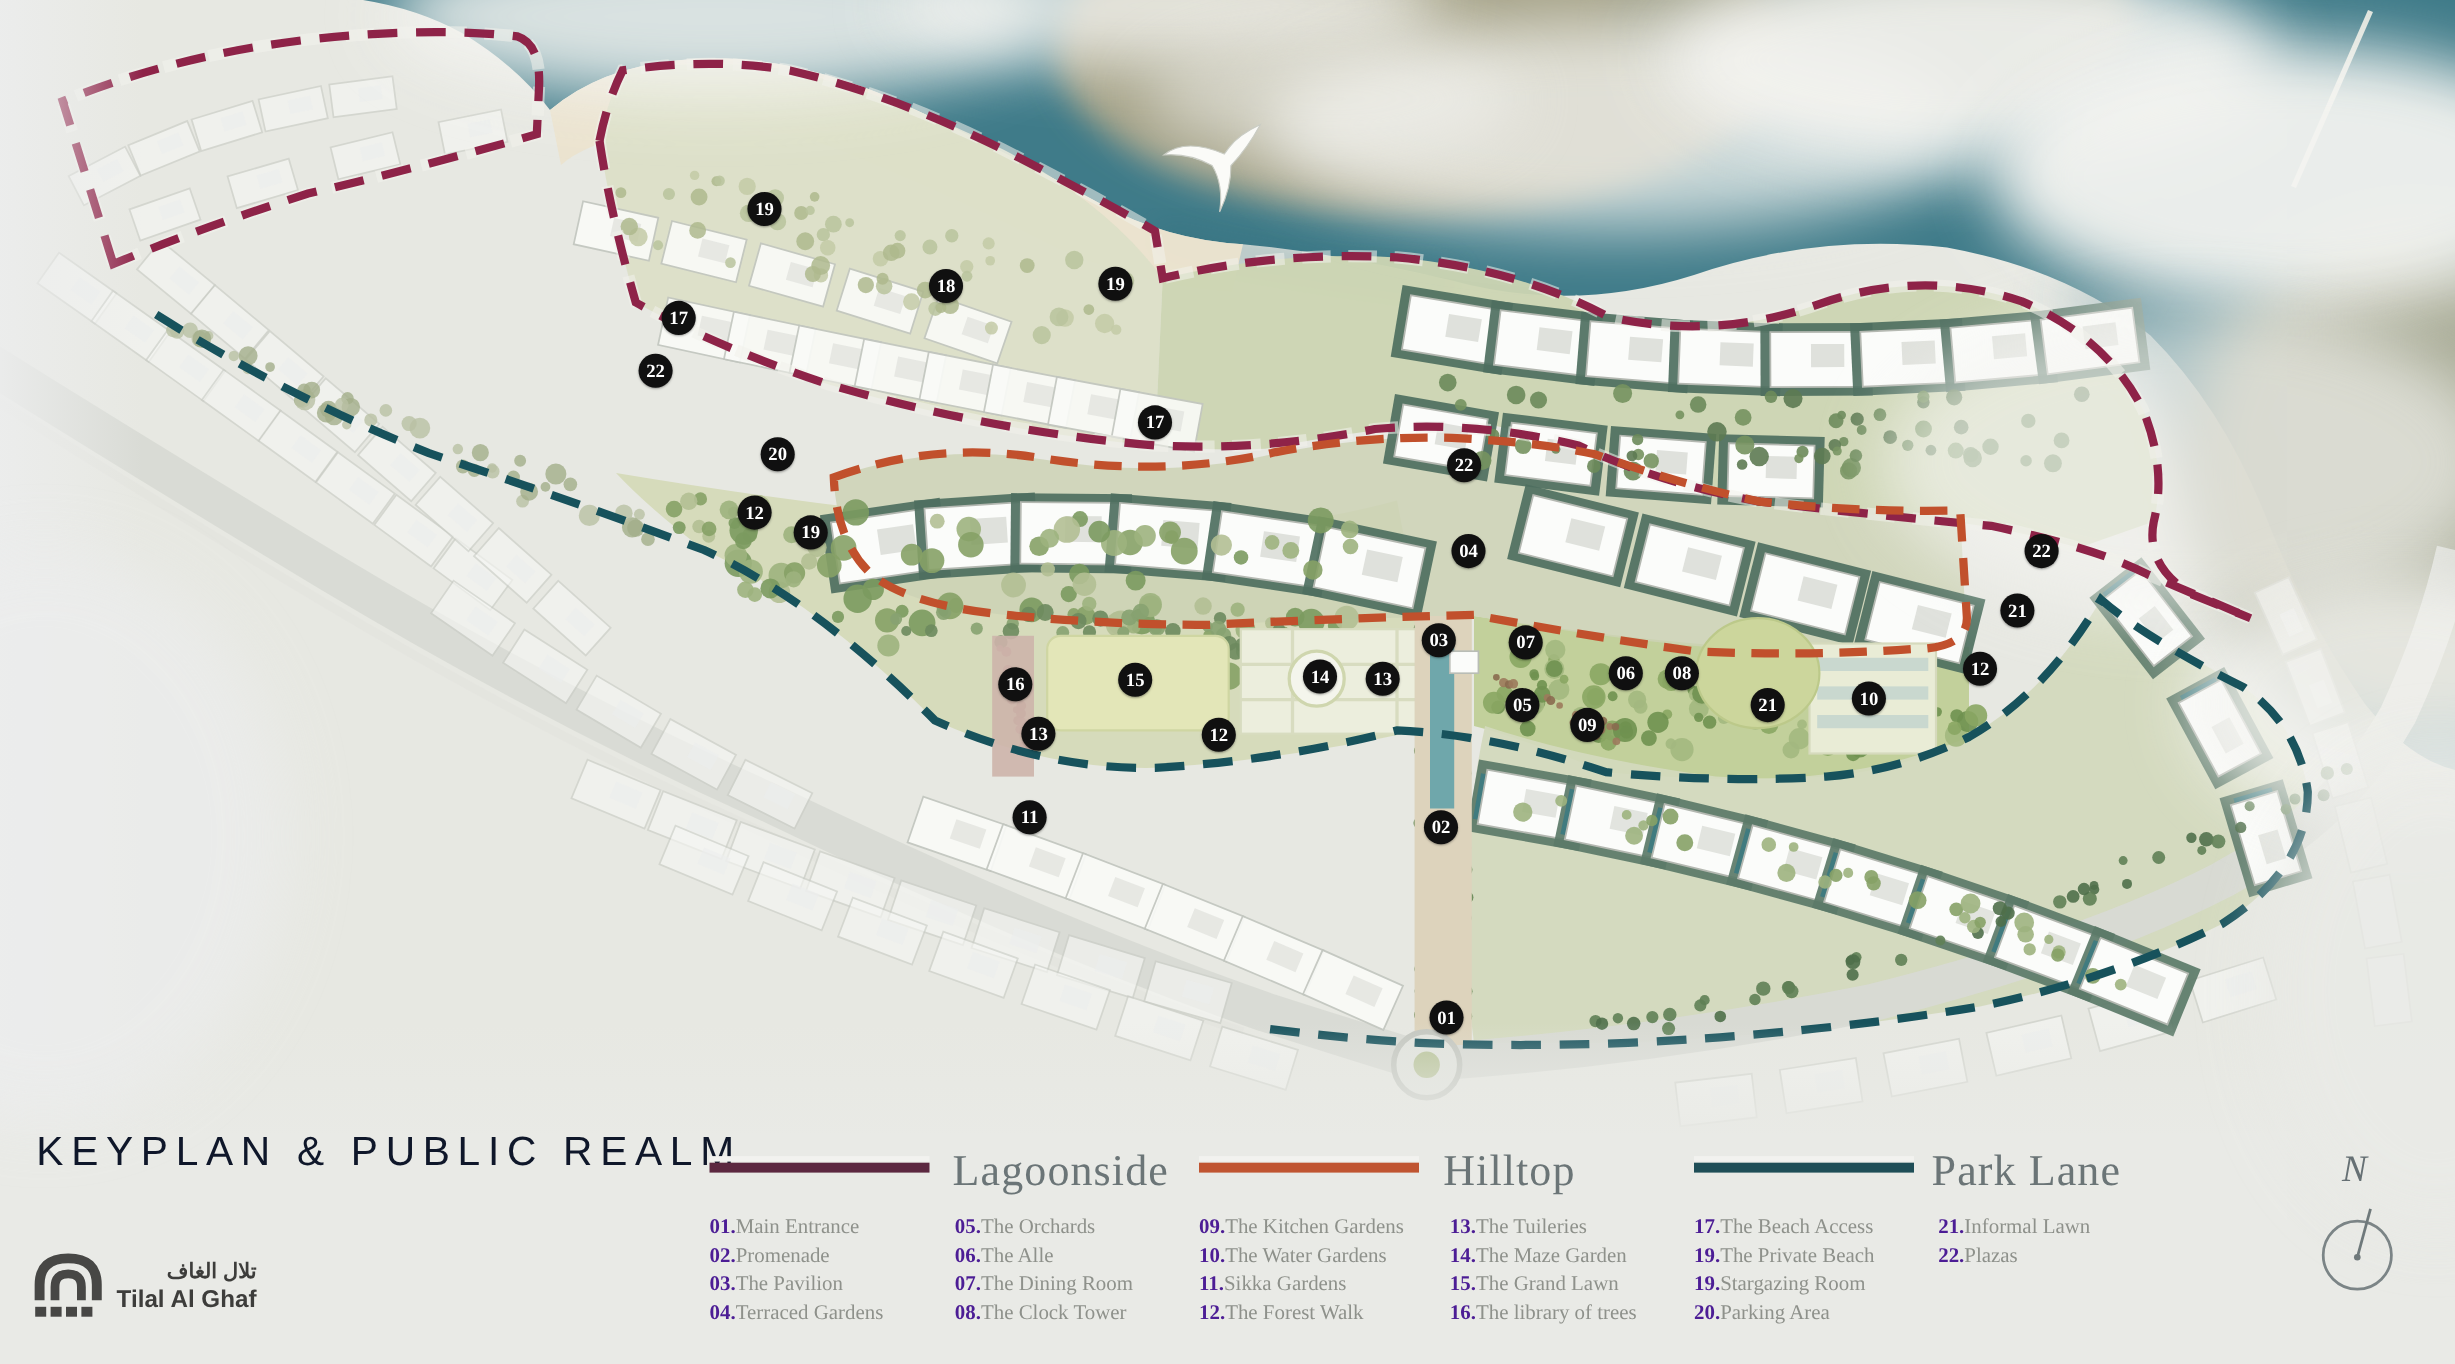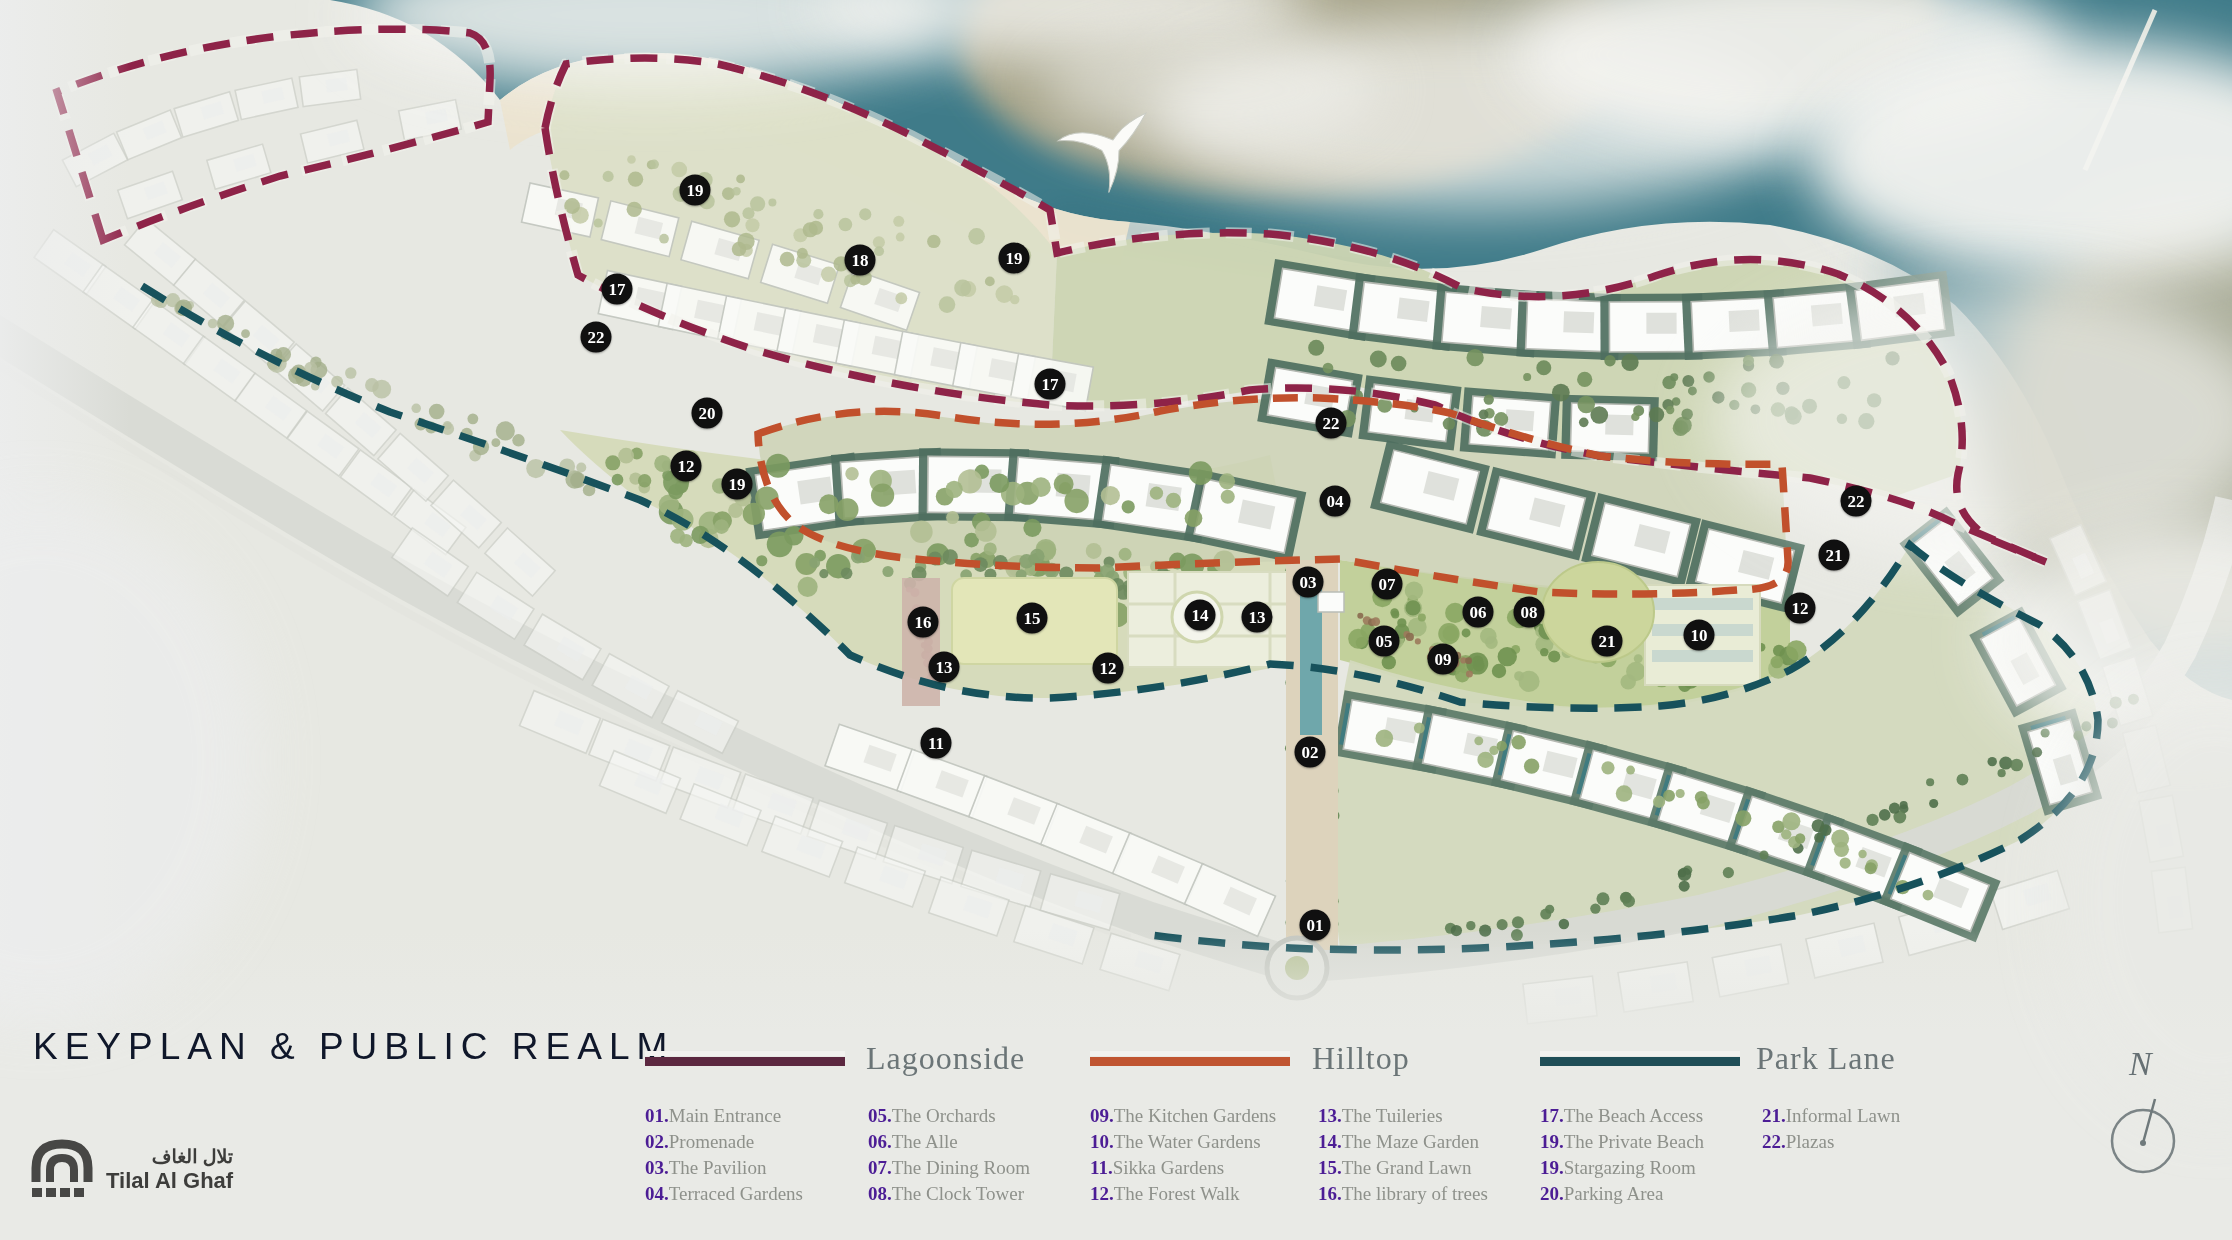--- a/index.html
+++ b/index.html
@@ -10,21 +10,21 @@
   }
   #map-stage{position:absolute;left:0;top:0;width:2232px;height:1240px;}
   
   #page-title{
     position:absolute;left:33px;top:1026px;font-size:37px;letter-spacing:7px;
     color:#0f172a;font-weight:400;font-family:"Liberation Sans",sans-serif;
   }
   .legend-bar{position:absolute;top:1057px;height:9px;width:200px;}
   .legend-bar:after{content:"";position:absolute;left:0;top:-6px;width:100%;height:5px;background:#f2f2ef;}
   .legend-title{
-    position:absolute;top:1040px;font-size:32px;color:#6b7577;
+    position:absolute;top:1040px;font-size:40px;color:#6b7577;
     font-family:"Liberation Serif",serif;font-weight:400;letter-spacing:1px;
   }
   .legend-col{position:absolute;top:1103px;}
   .legend-item{height:26px;line-height:26px;font-family:"Liberation Serif",serif;font-size:19px;white-space:nowrap;}
   .legend-item .num{color:#4c1d95;font-weight:bold;}
   .legend-item .lab{color:#8e918b;}
   
   #brand{position:absolute;left:30px;top:1138px;display:flex;align-items:center;}
   #brand-text{margin-left:12px;color:#3d3d3b;}
   #brand-arabic{font-size:19px;font-weight:bold;text-align:right;direction:rtl;}

